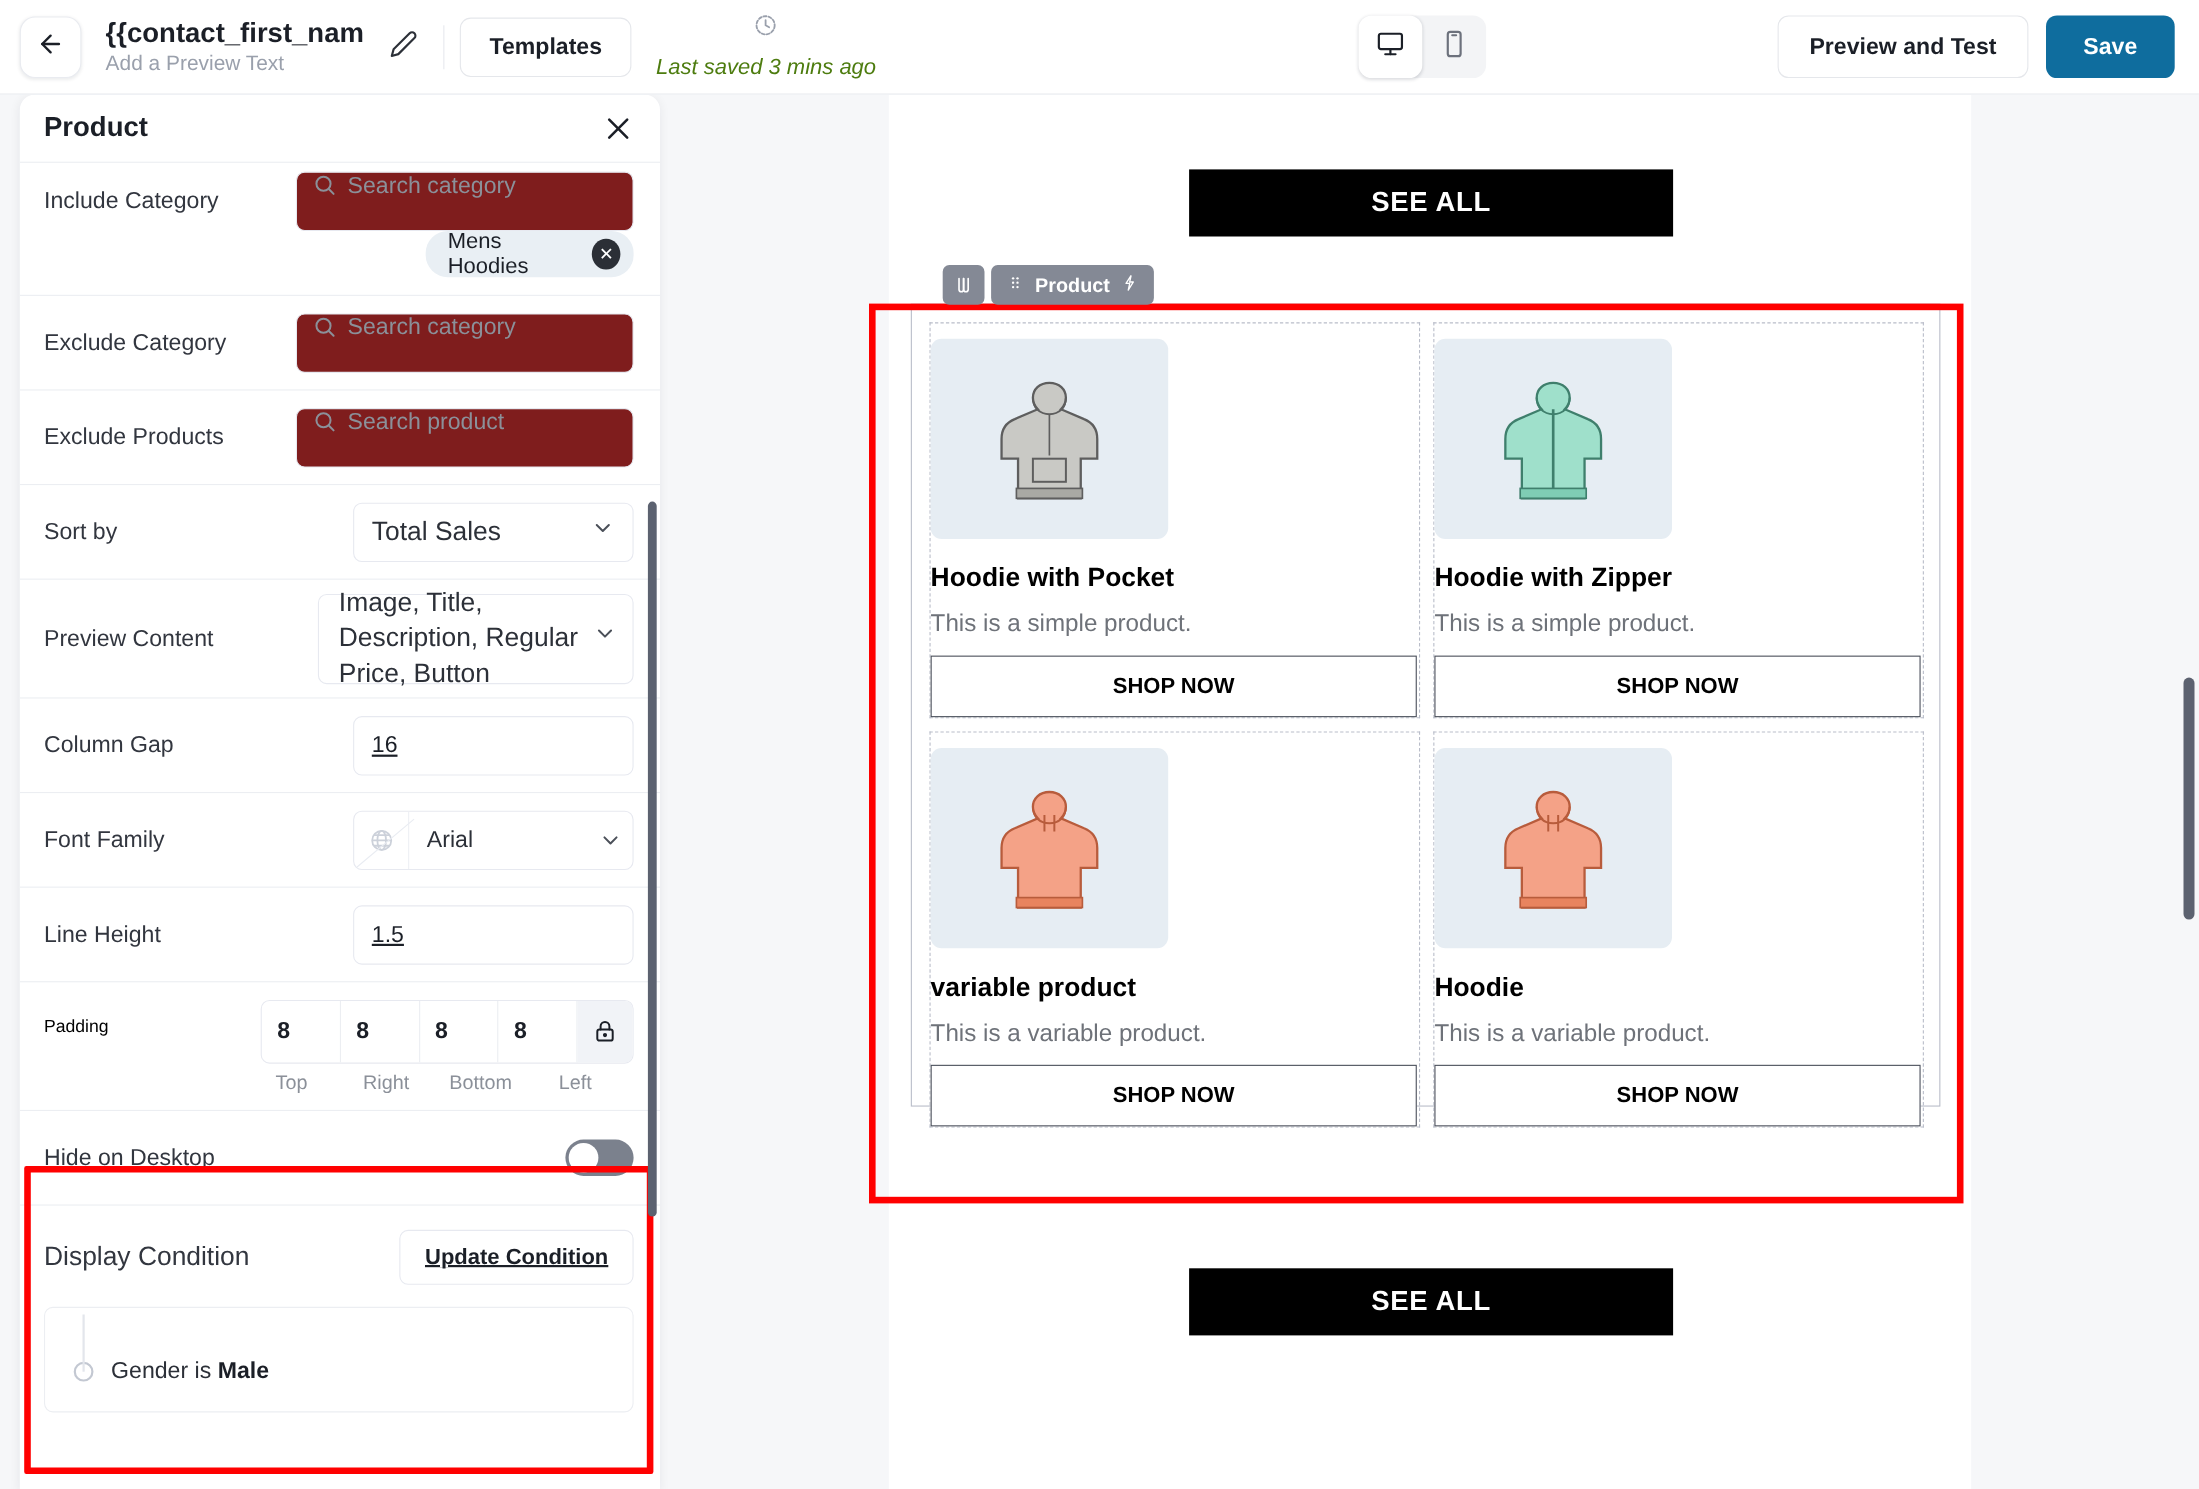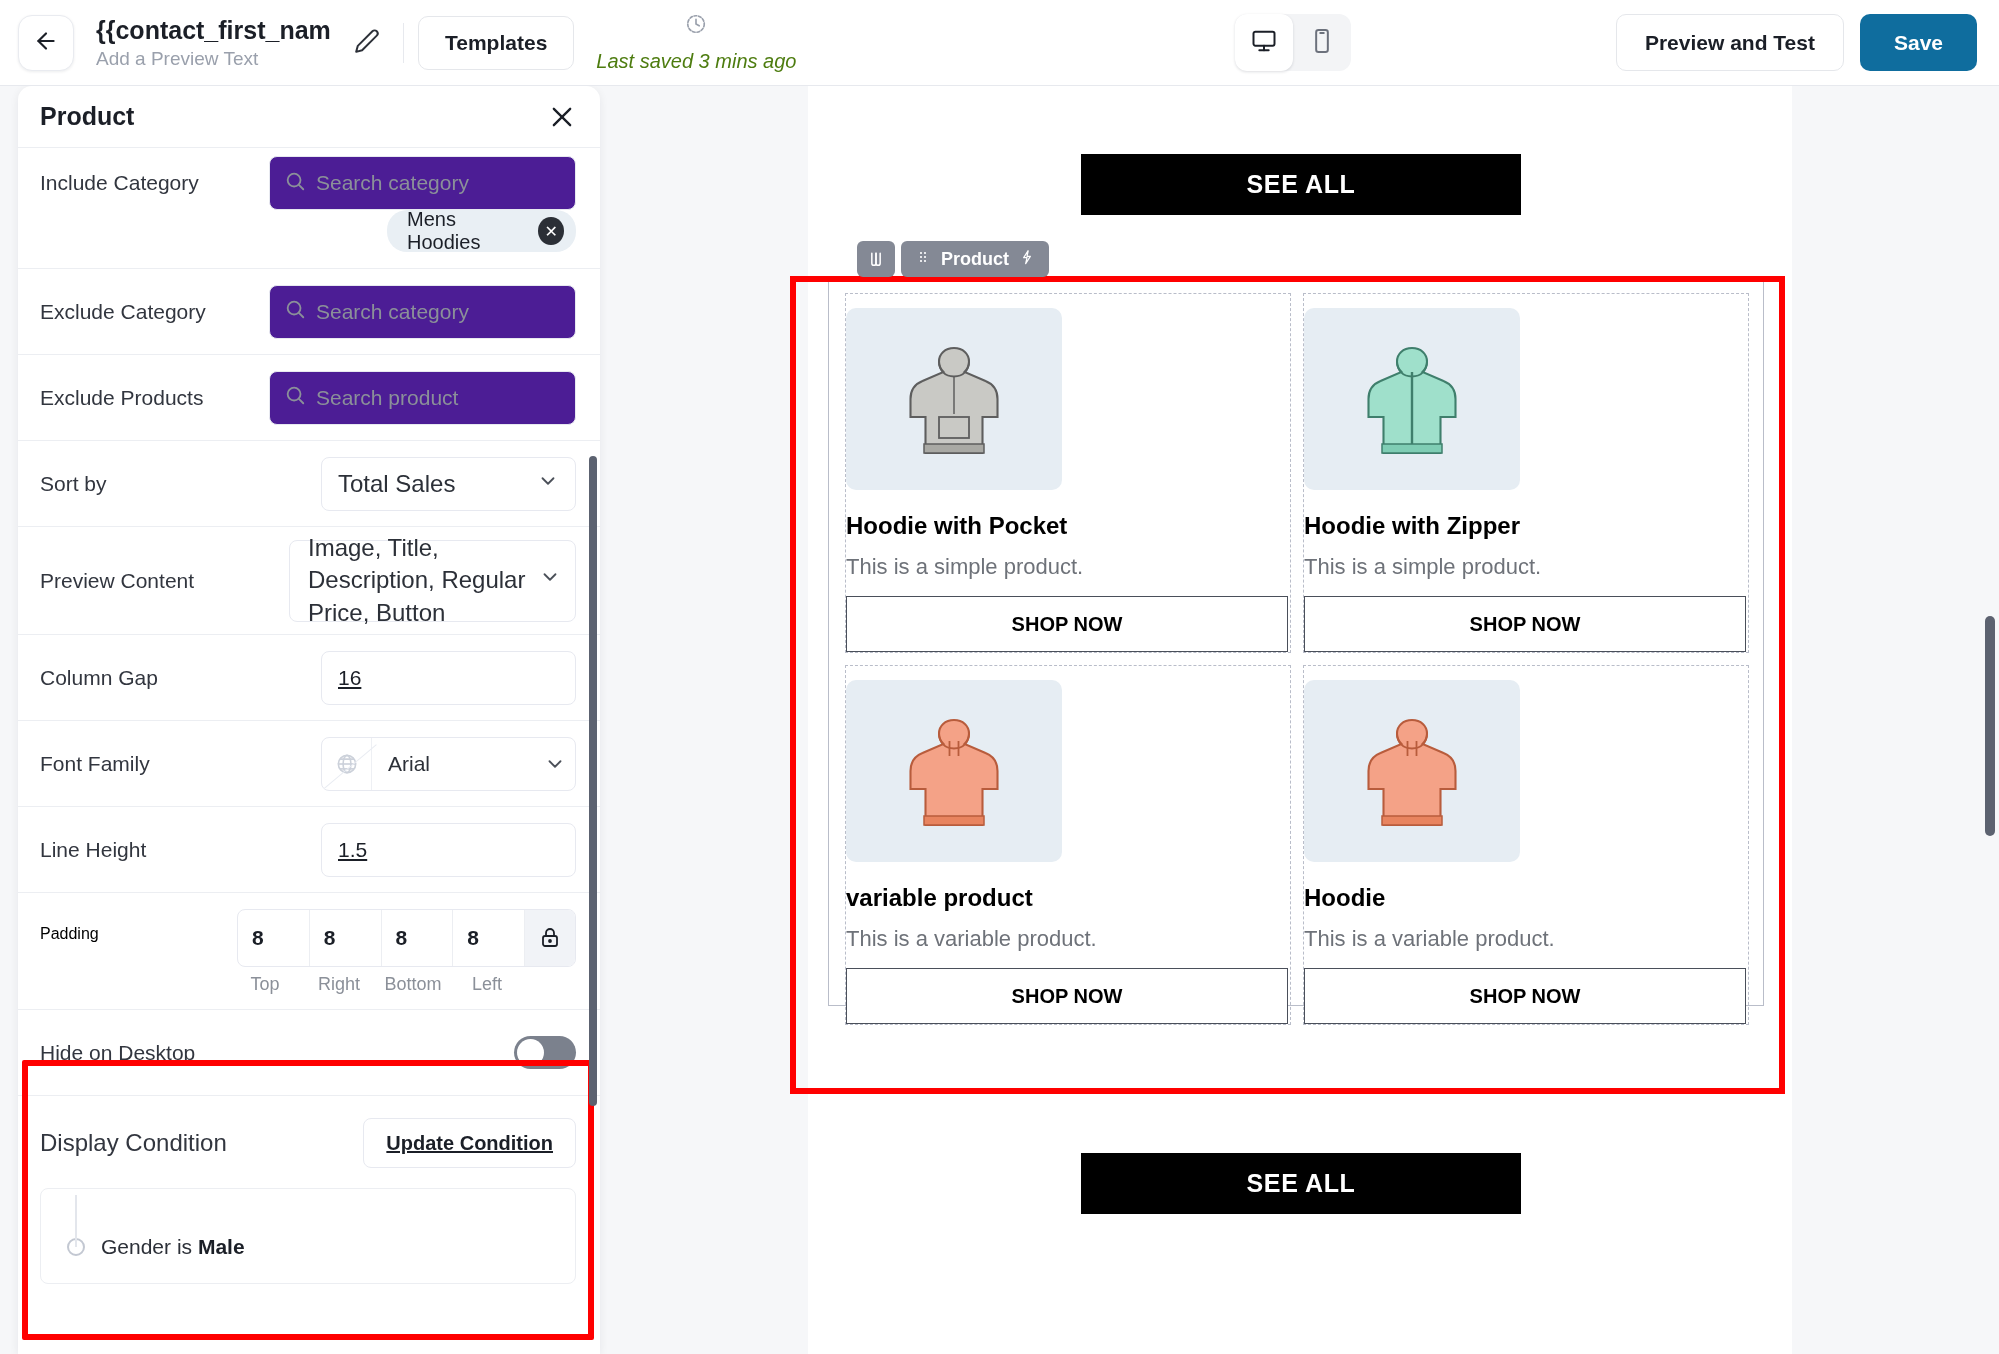--- a/index.html
+++ b/index.html
@@ -117,22 +117,22 @@
     border-bottom: 1px solid #eceef2;
     min-height: 86px;
   }
   .row .lbl {
     font-size: 21px; color: #32363f; flex: 0 0 197px;
   }
   .row .ctl { flex: 1; display:flex; justify-content:flex-end; }
 
   .srch {
     width: 307px; height: 54px; border: 1px solid #e7e9f0;
-    border-radius: 8px; display: flex; align-items: center;
-    gap: 10px; padding: 0 14px; background:#4c1d95;
+    border-radius: 8px; display: flex; align-items: flex-start;
+    gap: 10px; padding: 0 14px; background:#7f1d1d;
   }
   .srch svg { width: 22px; height: 22px; flex:0 0 22px; }
   .srch span { font-size: 21px; color: #8b9099; }
 
   .chiprow {
     display:flex; justify-content: flex-end;
     padding: 0 24px 16px 22px; border-bottom: 1px solid #eceef2;
   }
   .chip {
     display:flex; align-items:center; gap:14px;
@@ -190,21 +190,21 @@
   .padcell {
     width: 74px; height: 56px; display:flex; align-items:center;
     padding-left: 14px; font-size: 21px; font-weight:700; color:#1b1f27;
     border-right: 1px solid #eceef2;
   }
   .padlock {
     width: 52px; height: 56px; background:#f1f3f7;
     display:flex; align-items:center; justify-content:center; cursor:pointer;
   }
   .padlock svg { width: 24px; height: 24px; }
-  .padlabels { display:flex; margin-left:auto; width: 348px; margin-top:7px; }
+  .padlabels { display:flex; margin-left:auto; width: 348px; margin-top:7px;gap:12px; }
   .padlabels span {
     width: 74px; text-align:center; font-size:18px; color:#8b9099;
   }
 
   .toggle {
     width: 62px; height: 33px; border-radius: 17px;
     background:#7b818d; position:relative; cursor:pointer;
   }
   .toggle .knob {
     position:absolute; left:3px; top:3px; width:27px; height:27px;

